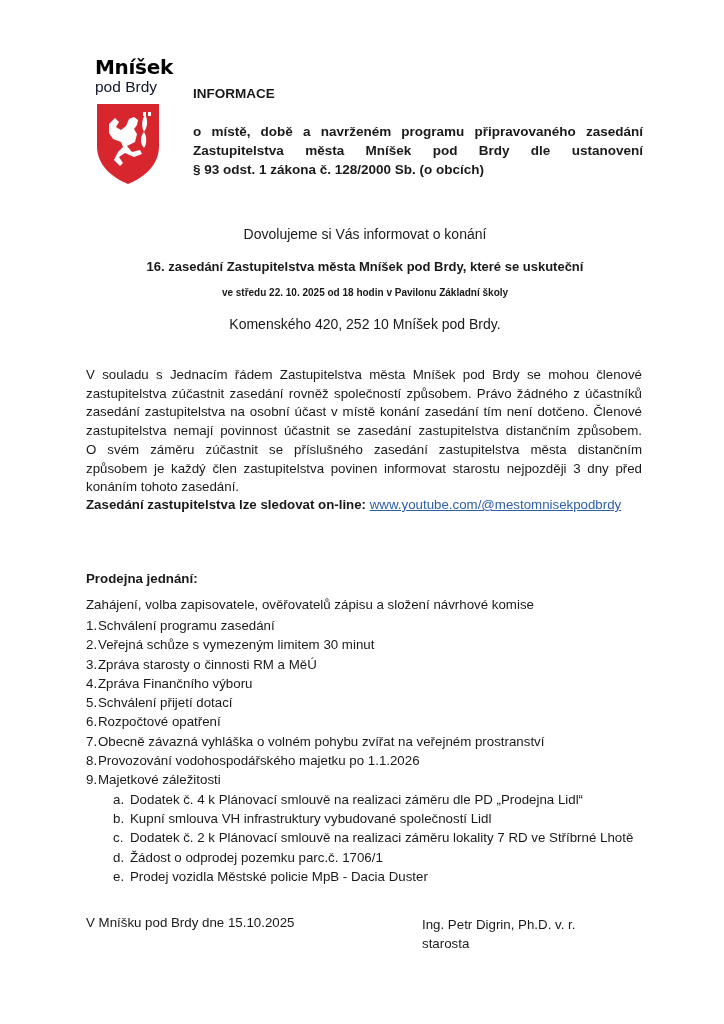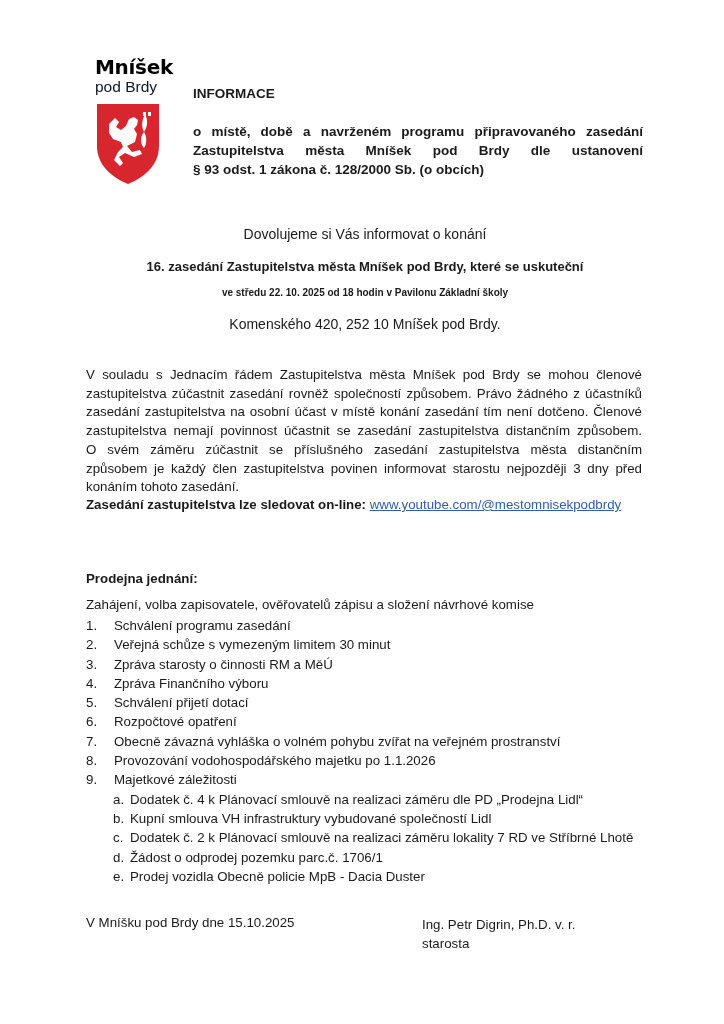--- a/index.html
+++ b/index.html
@@ -20,21 +20,21 @@
     .para { position: absolute; left: 86px; top: 366px; width: 556px; font-size: 13.3px; line-height: 18.7px; text-align: justify; }
     .para .jl { display: block; text-align: justify; text-align-last: justify; }
     .online { position: absolute; left: 86px; top: 497px; font-size: 13.3px; }
     .online b { font-weight: bold; }
     .online a { color: #2d5fa8; text-decoration: underline; }
     .prog-h { position: absolute; left: 86px; top: 571px; font-weight: bold; font-size: 13.3px; }
     .prog-intro { position: absolute; left: 86px; top: 597px; font-size: 13.3px; }
     .list { position: absolute; left: 86px; top: 616px; width: 580px; font-size: 13.3px; }
     .li { height: 19.3px; line-height: 19.3px; position: relative; white-space: nowrap; }
     .li .num { position: absolute; left: 0; }
-    .li .txt { position: absolute; left: 28px; }
+    .li .txt { position: absolute; left: 12px; }
     .li.sub .num { left: 27px; }
     .li.sub .txt { left: 44px; }
     .foot-left { position: absolute; left: 86px; top: 915px; font-size: 13.3px; }
     .foot-right { position: absolute; left: 422px; top: 915px; font-size: 13.3px; line-height: 19px; }
   </style>
 </head>
 <body>
 
 <div class="logo">
   <div class="town1">Mníšek</div>
@@ -128,21 +128,21 @@
   <div class="li sub">
       <span class="num">c.</span>
       <span class="txt">Dodatek č. 2 k Plánovací smlouvě na realizaci záměru lokality 7 RD ve Stříbrné Lhotě</span>
     </div>
   <div class="li sub">
       <span class="num">d.</span>
       <span class="txt">Žádost o odprodej pozemku parc.č. 1706/1</span>
     </div>
   <div class="li sub">
       <span class="num">e.</span>
-      <span class="txt">Prodej vozidla Obecně policie MpB - Dacia Duster</span>
+      <span class="txt">Prodej vozidla Městské policie MpB - Dacia Duster</span>
     </div>
 </div>
 
 <div class="foot-left">V Mníšku pod Brdy dne 15.10.2025</div>
 <div class="foot-right">
   <div>Ing. Petr Digrin, Ph.D. v. r.</div>
   <div>starosta</div>
 </div>
 
 </body></html>

